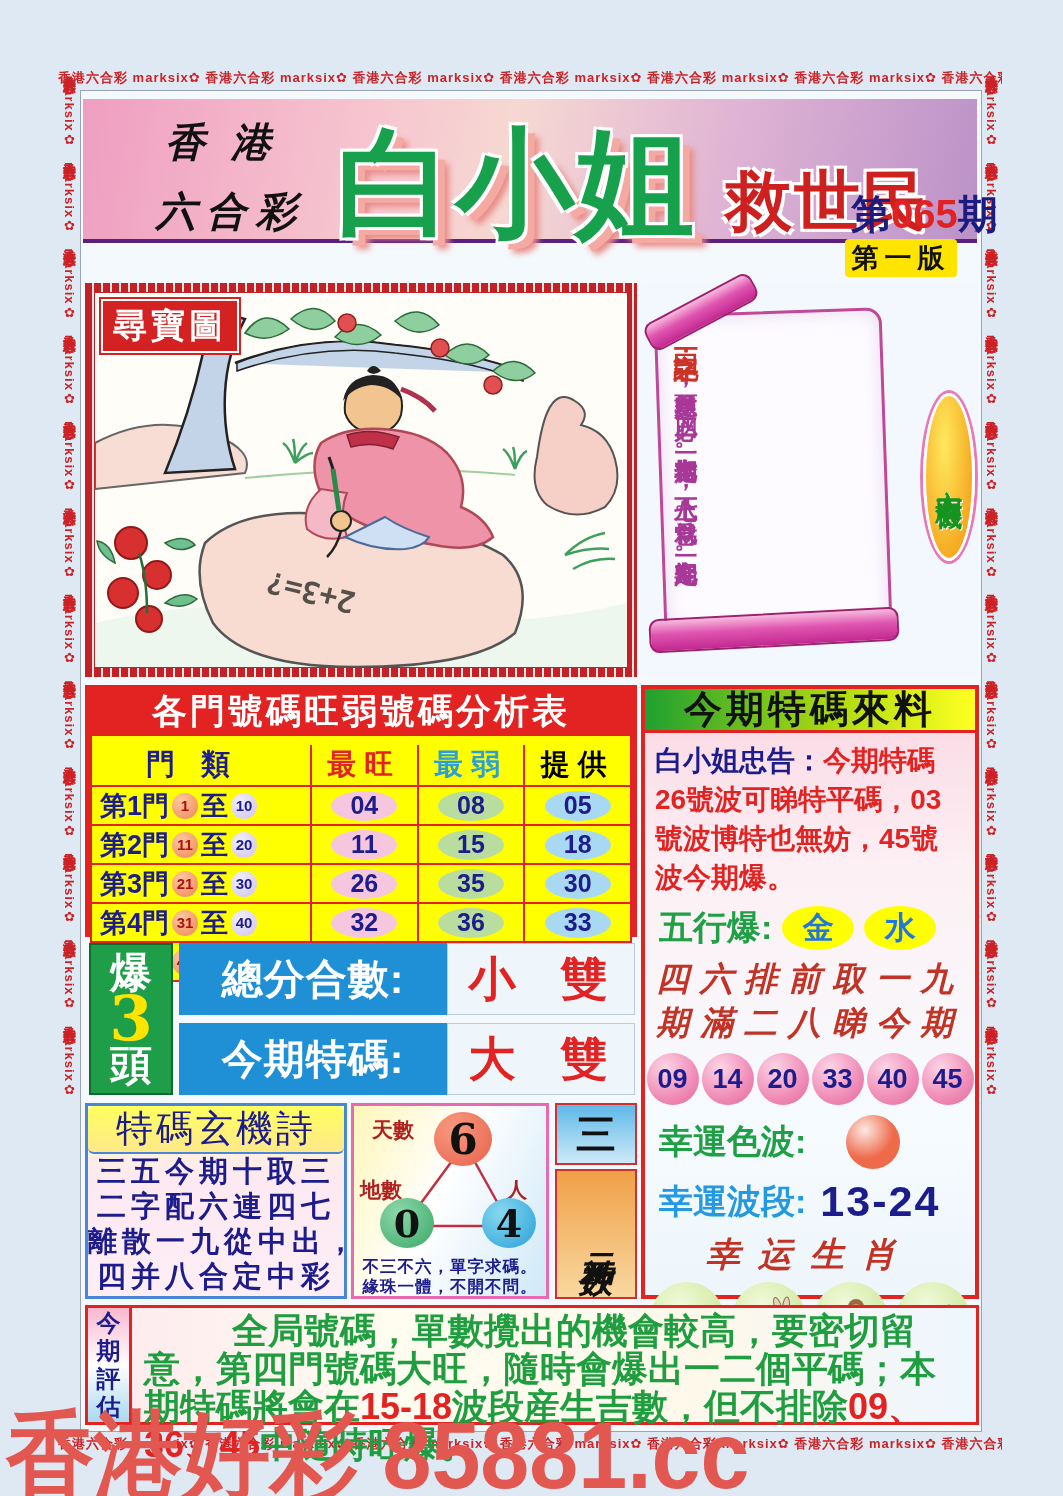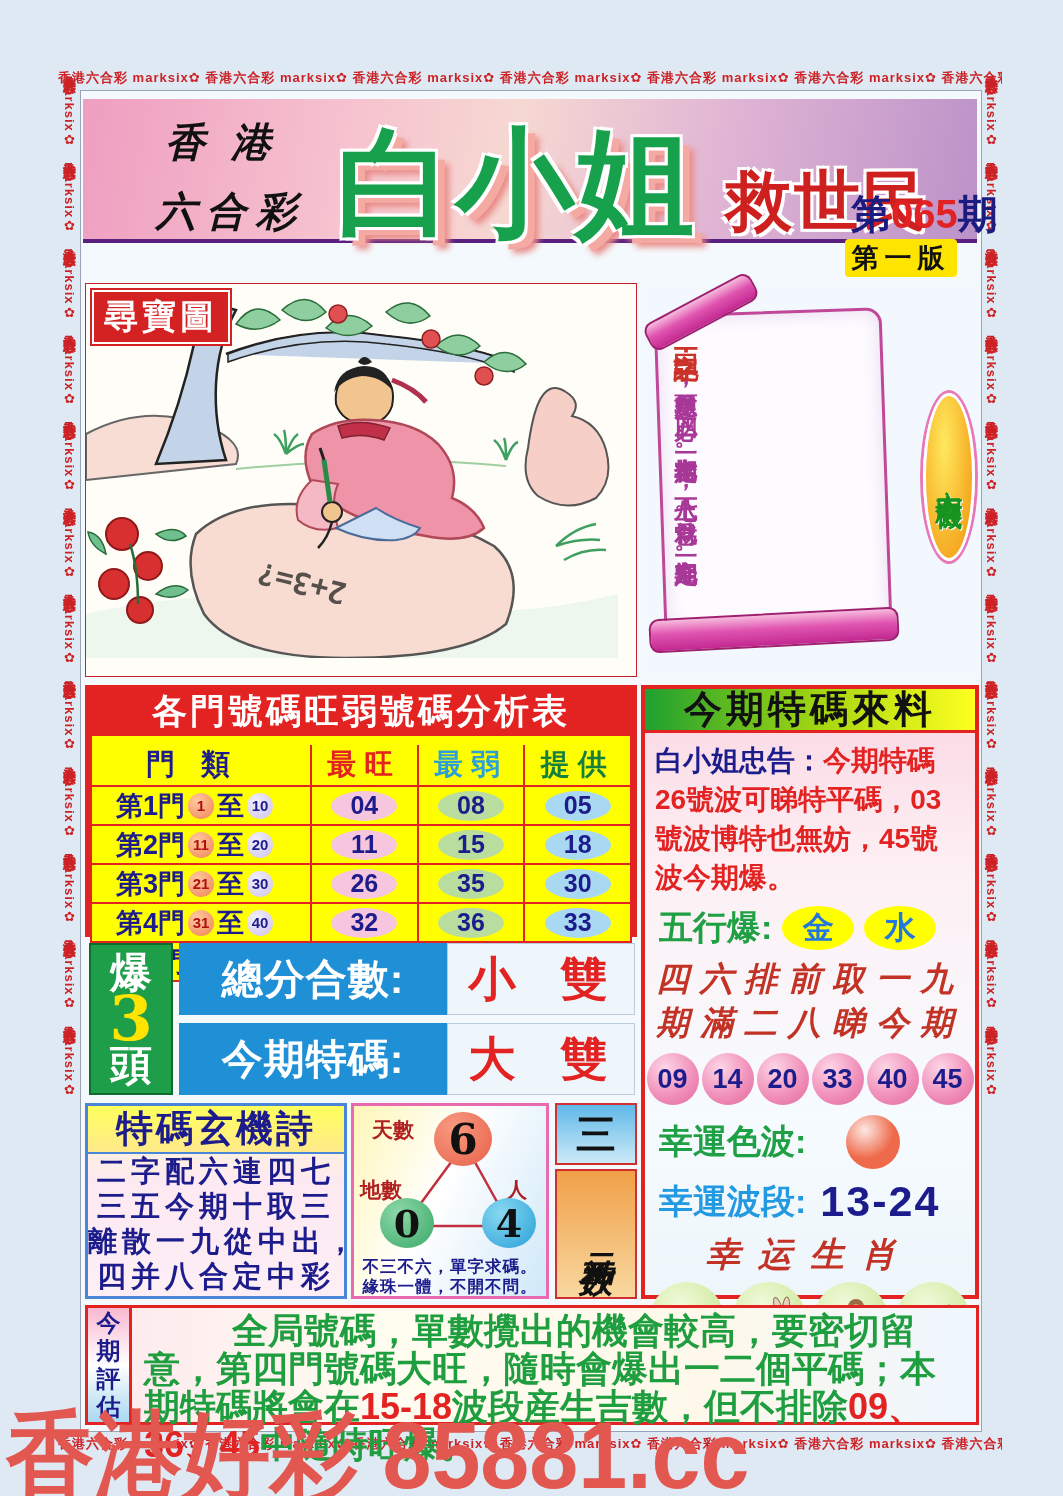--- a/index.html
+++ b/index.html
@@ -31,21 +31,21 @@
   .sub-title { position:absolute; left:630px; top:58px; width:230px; text-align:center;
     font-size:66px; font-weight:900; color:#cf2020; letter-spacing:2px;
     text-shadow:-3px -3px 0 #fff,3px -3px 0 #fff,-3px 3px 0 #fff,3px 3px 0 #fff; }
   .issue { position:absolute; left:768px; top:88px; width:130px; font-size:40px; font-weight:900; color:#1c1c80; white-space:nowrap; }
   .issue .num { color:#e22222; }
   .edition { position:absolute; left:762px; top:140px; width:112px; height:38px; background:#ffe400;
     color:#111; font-size:27px; font-weight:900; text-align:center; line-height:38px; letter-spacing:6px; border-radius:4px; }
 
   
   .treasure { position:absolute; left:4px; top:192px; width:552px; height:394px;
-    background:repeating-linear-gradient(90deg,#c22226 0 7px,#f6e3e3 7px 9px); }
+    background:repeating-linear-gradient(90deg,#c22226 0 7px,#f6e3e3 7px 9px); padding:9px; }
   .treasure-inner { position:relative; width:100%; height:100%; background:#fffdf8; border:1px solid #c22226; overflow:hidden; }
   .treasure-label { position:absolute; left:6px; top:6px; z-index:5; background:#d42222; color:#fff;
     font-size:34px; font-weight:900; padding:2px 10px; letter-spacing:4px; border:2px solid #fff; outline:2px solid #d42222; }
   .equation { font-family:"DejaVu Sans Mono","Liberation Mono",monospace; font-weight:bold; fill:#55504a; }
 
   
   .scrollzone { position:absolute; left:560px; top:192px; width:338px; height:394px; background:#f2f8fd; }
   .paper { position:absolute; left:18px; top:28px; width:228px; height:320px; background:#fdfbff;
     border:3px solid #c04898; border-radius:16px; transform:rotate(-2deg);
     box-shadow:inset 0 0 18px #e8d8ee; }
@@ -62,26 +62,26 @@
   .badge span { writing-mode:vertical-rl; text-orientation:upright; color:#17941f; font-size:27px; font-weight:900; letter-spacing:4px;
     text-shadow:1px 1px 0 #fff; }
 
   
   .atable { position:absolute; left:4px; top:594px; width:552px; height:252px; background:#e32222; padding:5px; }
   .atable .title { color:#fff; font-size:35px; font-weight:900; text-align:center; height:44px; line-height:42px; letter-spacing:3px; }
   .grid { background:#ffff00; border:2px solid #e32222; }
   .grow { display:grid; grid-template-columns:218px 1fr 1fr 1fr; height:39px; border-top:2px solid #e32222; }
   .grow.h { border-top:none; height:40px;margin-top:9px; }
   .gcell { display:flex; align-items:center; justify-content:center; border-left:2px solid #e32222; font-weight:900; }
-  .gcell:first-child { border-left:none; justify-content:flex-start; padding-left:24px; }
+  .gcell:first-child { border-left:none; justify-content:flex-start; padding-left:8px; }
   .h .gcell { font-size:29px; }
   .h .c0 { color:#1c1c8c; letter-spacing:26px; justify-content:center !important; padding-left:0 !important; }
   .h .c1 { color:#e32222; letter-spacing:8px; }
   .h .c2 { color:#2a9fd8; letter-spacing:8px; }
-  .h .c3 { color:#15803d; letter-spacing:8px;text-align:center; }
+  .h .c3 { color:#000000; letter-spacing:8px;text-align:center; }
   .door { color:#1c1c8c; font-size:27px; font-weight:900; display:flex; align-items:center; gap:3px; }
   .cir { display:inline-flex; width:26px; height:26px; border-radius:50%; align-items:center; justify-content:center; font-size:15px; font-weight:bold; }
   .cir.from { background:radial-gradient(circle at 35% 30%,#ffc9a0,#ee8455); color:#b01010; }
   .cir.to { background:radial-gradient(circle at 35% 30%,#f2eefc,#cfc4ec); color:#1c1c8c; }
   .oval { width:66px; height:30px; border-radius:50%; display:flex; align-items:center; justify-content:center;
     color:#1c1c8c; font-size:25px; font-weight:900; }
   .oval.p { background:#f6c6de; } .oval.g { background:#b9dd9e; } .oval.b { background:#a9d8f2; }
 
   
   .burst { position:absolute; left:4px; top:850px; width:552px; height:158px; }
@@ -91,22 +91,22 @@
   .burst-green .y { color:#ffe400; font-size:62px; font-weight:900; font-family:"DejaVu Serif","Liberation Serif",serif; margin:-6px 0; }
   .brow { position:absolute; left:94px; width:456px; height:72px; display:flex; }
   .brow.r1 { top:2px; } .brow.r2 { top:82px; }
   .brow .lab { width:268px; background:#1f8fd6; color:#fff; font-size:41px; font-weight:900; display:flex; align-items:center; justify-content:center; letter-spacing:1px; }
   .brow .val { flex:1; background:#eef6fb; border:1px solid #bcd; color:#e32222; font-size:47px; font-weight:900;
     display:flex; align-items:center; justify-content:center; letter-spacing:16px; padding-left:10px; }
 
   
   .poem { position:absolute; left:4px; top:1012px; width:262px; height:196px; border:3px solid #4a86d8;
     background:linear-gradient(180deg,#fff8c8,#fde9f2 40%,#fdeef5); }
-  .poem .ptitle { height:48px; background:linear-gradient(180deg,#ffff5e,#ffe98a); color:#1c1c8c; font-size:37px; font-weight:700;
-    display:flex; align-items:center; justify-content:center; letter-spacing:3px; border-bottom:2px solid #4a86d8; }
+  .poem .ptitle { height:48px; background:linear-gradient(180deg,#ffff5e,#ffe98a); color:#1c1c8c; font-size:37px; font-weight:400;
+    display:flex; align-items:center; justify-content:center; letter-spacing:3px; border-bottom:2px solid #4a86d8;border-radius:6px; }
   .poem .pline { color:#1c1c8c; font-size:29px; font-weight:900; letter-spacing:5px; text-align:center; line-height:35px; white-space:nowrap; }
   .tri { position:absolute; left:270px; top:1012px; width:198px; height:196px; border:3px solid #e86ab0;
     background:linear-gradient(115deg,#fff6b8,#ffffff 45%,#cfe8f8); overflow:hidden; }
   .tri .tlab { position:absolute; color:#b02020; font-size:21px; font-weight:900; }
   .tri .tcir { position:absolute; border-radius:50%; display:flex; align-items:center; justify-content:center;
     font-family:"DejaVu Serif","Liberation Serif",serif; font-weight:900; color:#111; }
   .tri .t6 { left:80px; top:6px; width:58px; height:54px; font-size:42px; background:radial-gradient(circle at 35% 30%,#f89a80,#e8604a); }
   .tri .t0 { left:26px; top:92px; width:54px; height:50px; font-size:38px; background:radial-gradient(circle at 35% 30%,#8cd8a8,#3aa868); }
   .tri .t4 { left:128px; top:92px; width:54px; height:50px; font-size:38px; background:radial-gradient(circle at 35% 30%,#88d8f0,#28a0d8); }
   .tri .cap { position:absolute; left:0; width:100%; text-align:center; color:#1c1c8c; font-size:16.5px; font-weight:900; letter-spacing:1px; }
@@ -373,22 +373,22 @@
         <div class="val">小 雙</div>
       </div>
       <div class="brow r2">
         <div class="lab">今期特碼:</div>
         <div class="val">大 雙</div>
       </div>
     </div>
 
     <div class="poem">
       <div class="ptitle">特碼玄機詩</div>
+      <div class="pline">三五今期十取三</div>
       <div class="pline">二字配六連四七</div>
-      <div class="pline">三五今期十取三</div>
       <div class="pline">離散一九從中出，</div>
       <div class="pline">四并八合定中彩</div>
     </div>
 
     <div class="tri">
       <svg width="198" height="196" viewBox="0 0 198 196" style="position:absolute;left:0;top:0;">
         <path d="M109,40 L56,112 M112,40 L152,112 M62,120 L140,120" stroke="#c03040" stroke-width="2.5" fill="none"></path>
       </svg>
       <div class="tlab" style="left:18px;top:10px;">天數</div>
       <div class="tcir t6">6</div>

